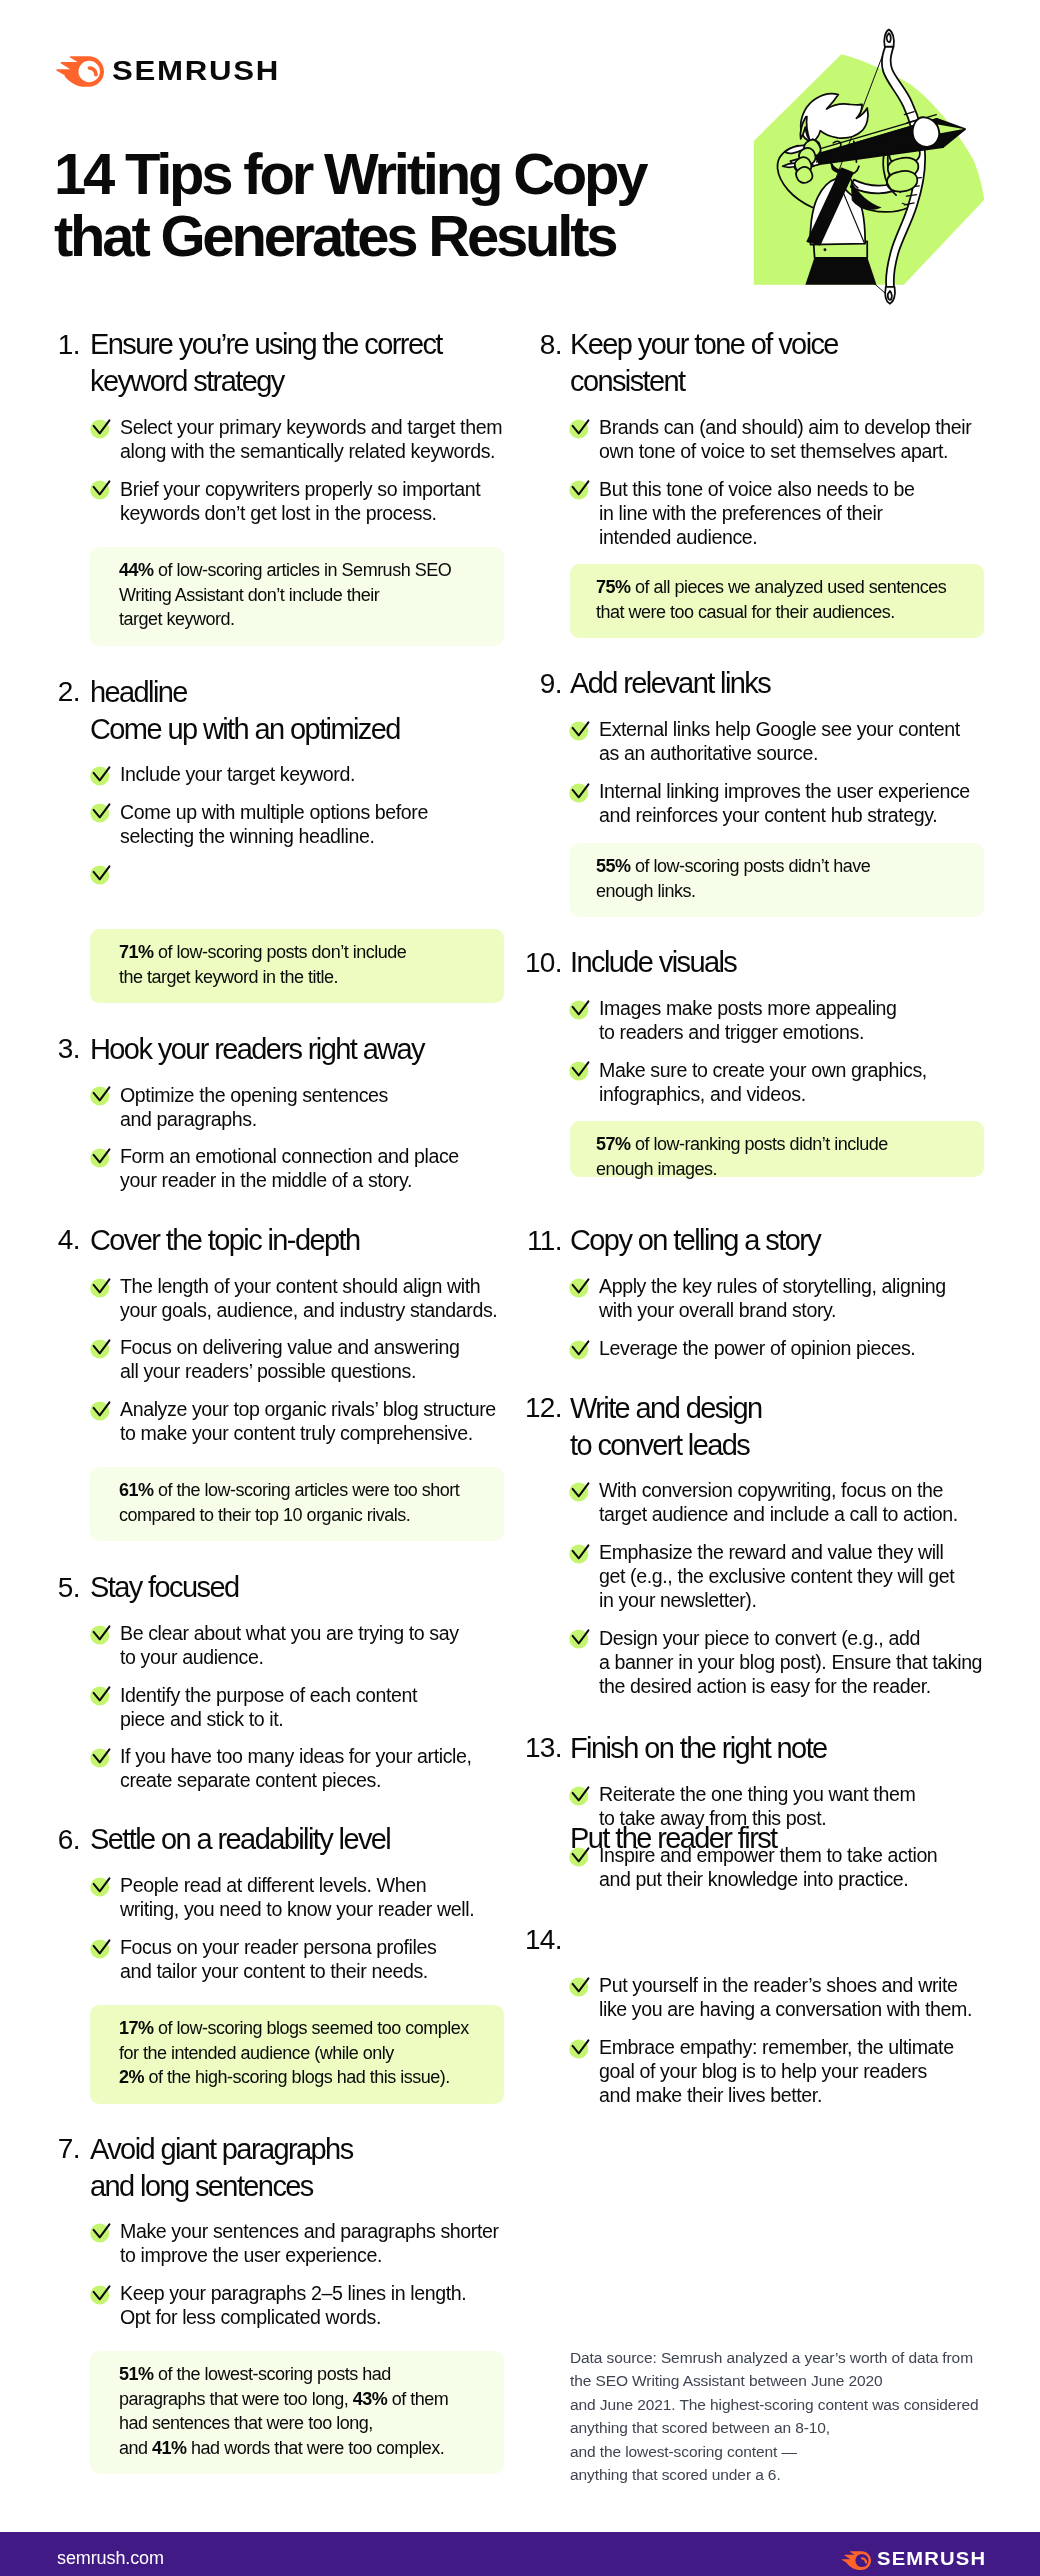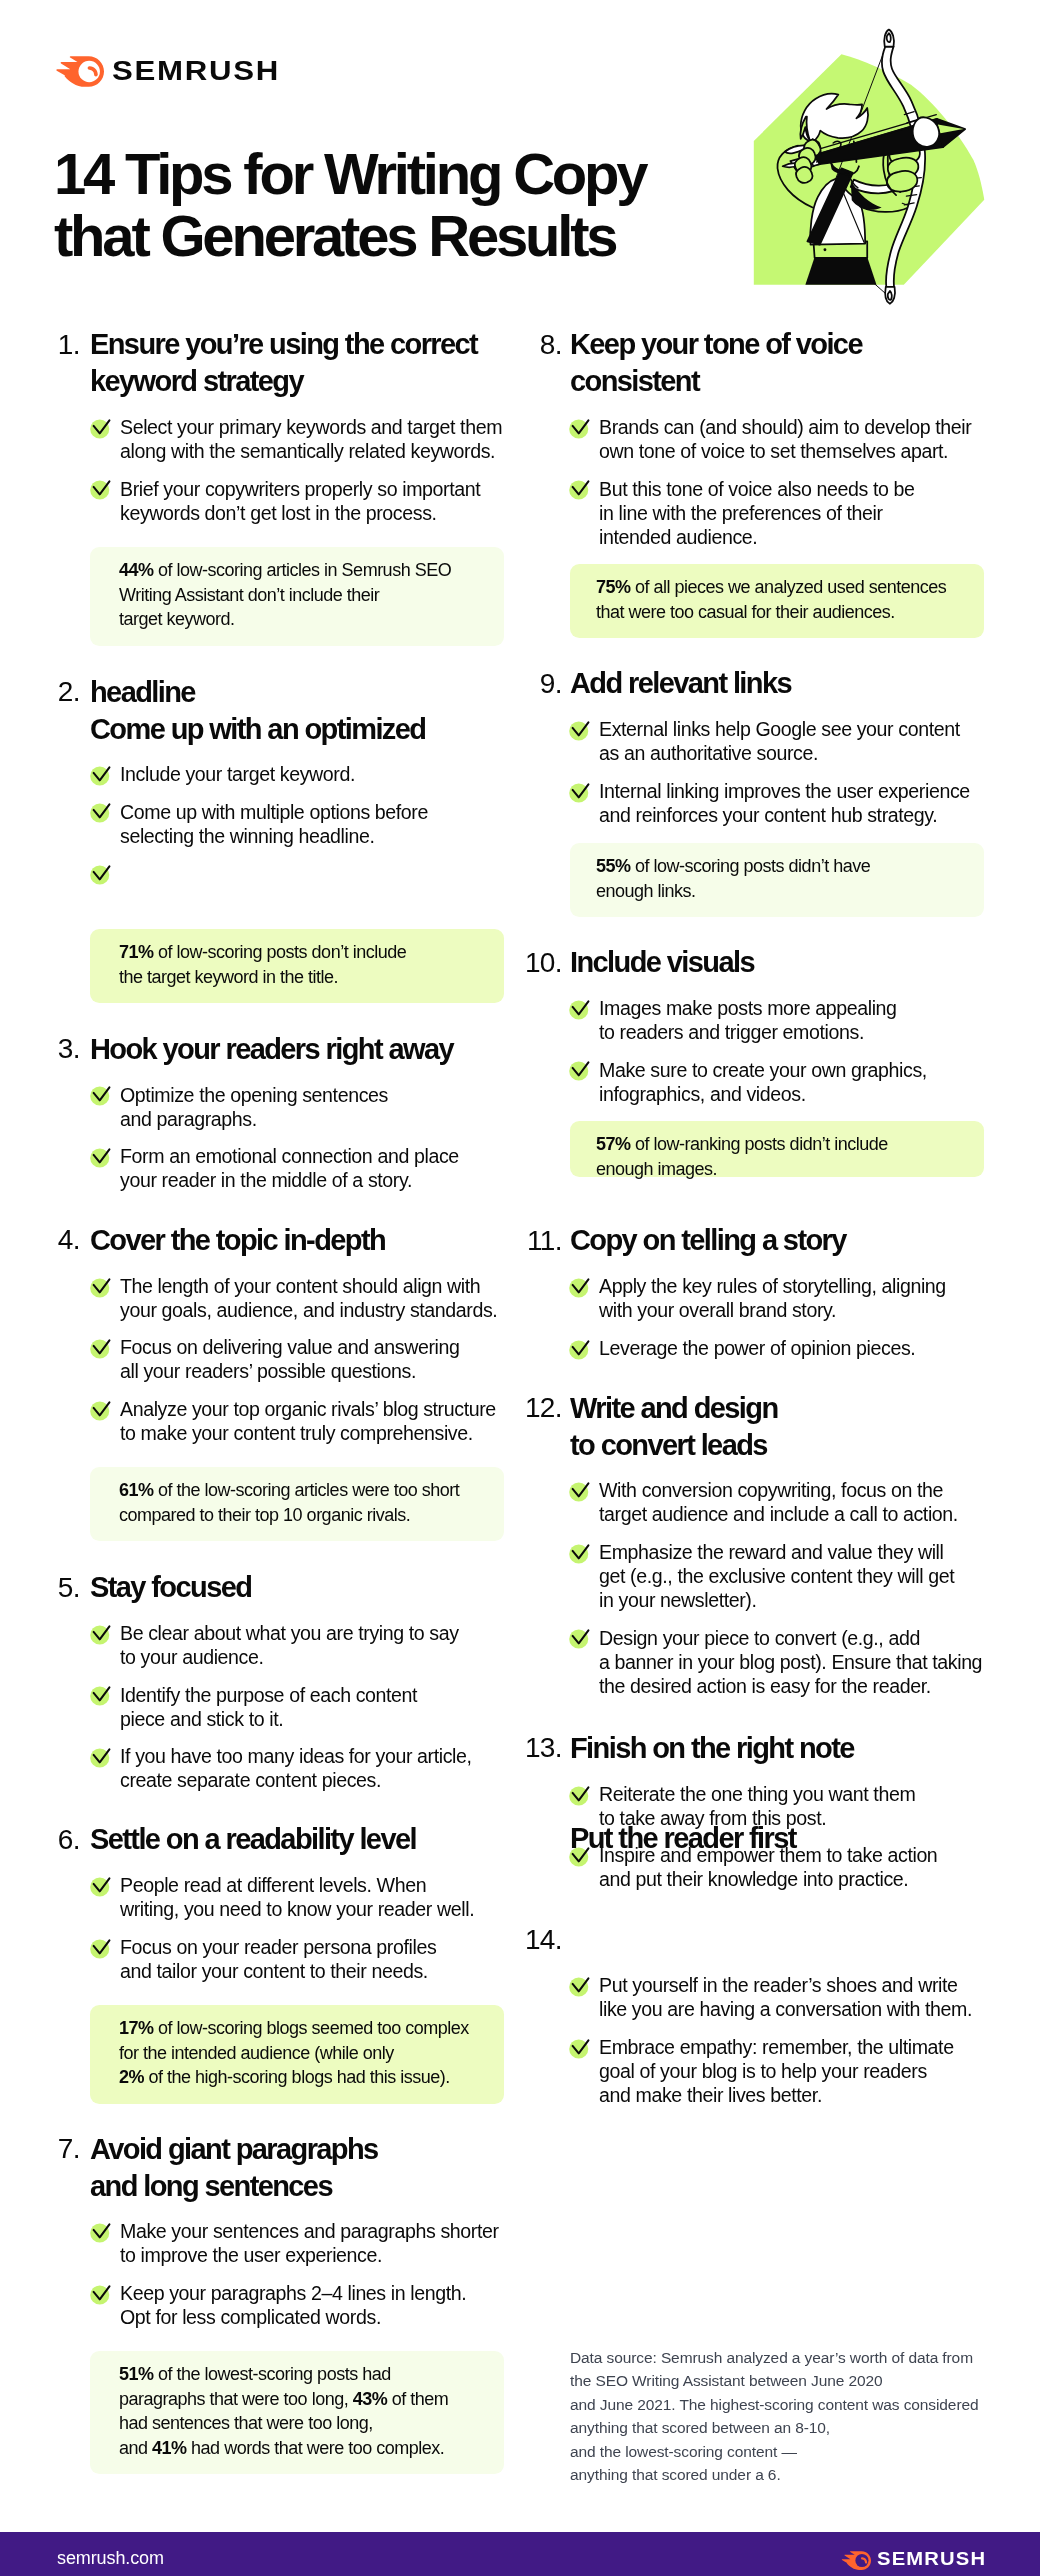--- a/index.html
+++ b/index.html
@@ -18,21 +18,21 @@
 
   .hero-title { position:absolute; left:54px; top:143px;
       font-size:58px; font-weight:bold; line-height:62px; letter-spacing:-3.2px; }
   .hero-title div { white-space:nowrap; }
 
   .hero-art { position:absolute; left:732px; top:26px; }
 
   
   .tipnum { position:absolute; font-size:28px; font-weight:400; line-height:28px;
             letter-spacing:-0.6px; text-align:right; }
-  .tiptitle { position:absolute; font-size:29px; font-weight:bold; line-height:37px;
+  .tiptitle { position:absolute; font-size:29px; font-weight:normal; line-height:37px;
               letter-spacing:-1.6px; white-space:nowrap; }
   .blt { position:absolute; font-size:19.6px; font-weight:400; line-height:24px;
          letter-spacing:-0.4px; white-space:nowrap; }
   .chk { position:absolute; width:25px; height:25px; }
   .stat { position:absolute; border-radius:9.3px; }
   .stat .l { position:absolute; font-size:18px; line-height:18px; letter-spacing:-0.5px;
              white-space:nowrap; }
   .stat b { font-weight:bold; }
 
   .source { position:absolute; font-size:15.5px; line-height:23.4px; color:#3E4450;
@@ -351,21 +351,21 @@
     </svg>
 <div class="blt" style="left:120px;top:2219px">
 <div>Make your sentences and paragraphs shorter</div>
 <div>to improve the user experience.</div>
 </div>
 <svg class="chk" style="left:90px;top:2280px" viewBox="0 0 48 48">
       <circle cx="18.7" cy="28.8" r="18.3" fill="var(--g)"></circle>
       <path d="M6.9 22.9 L18.7 37.1 L37.3 12.2" fill="none" stroke="#0A0A0A" stroke-width="3.9" stroke-linecap="round" stroke-linejoin="round"></path>
     </svg>
 <div class="blt" style="left:120px;top:2281px">
-<div>Keep your paragraphs 2–4 lines in length.</div>
+<div>Keep your paragraphs 2–5 lines in length.</div>
 <div>Opt for less complicated words.</div>
 </div>
 <div class="stat" style="left:90px;top:2351px;width:414px;height:123px;background:#F6FDE9">
 <div class="l" style="left:29px;top:14.4px">
 <b>51%</b>
 <span> of the lowest-scoring posts had</span>
 </div>
 <div class="l" style="left:29px;top:39px">
 <span>paragraphs that were too long, </span>
 <b>43%</b>

